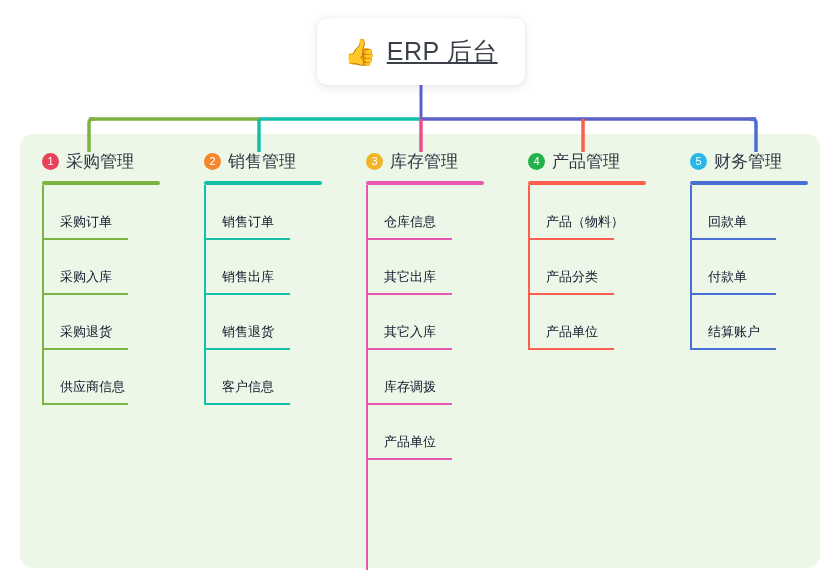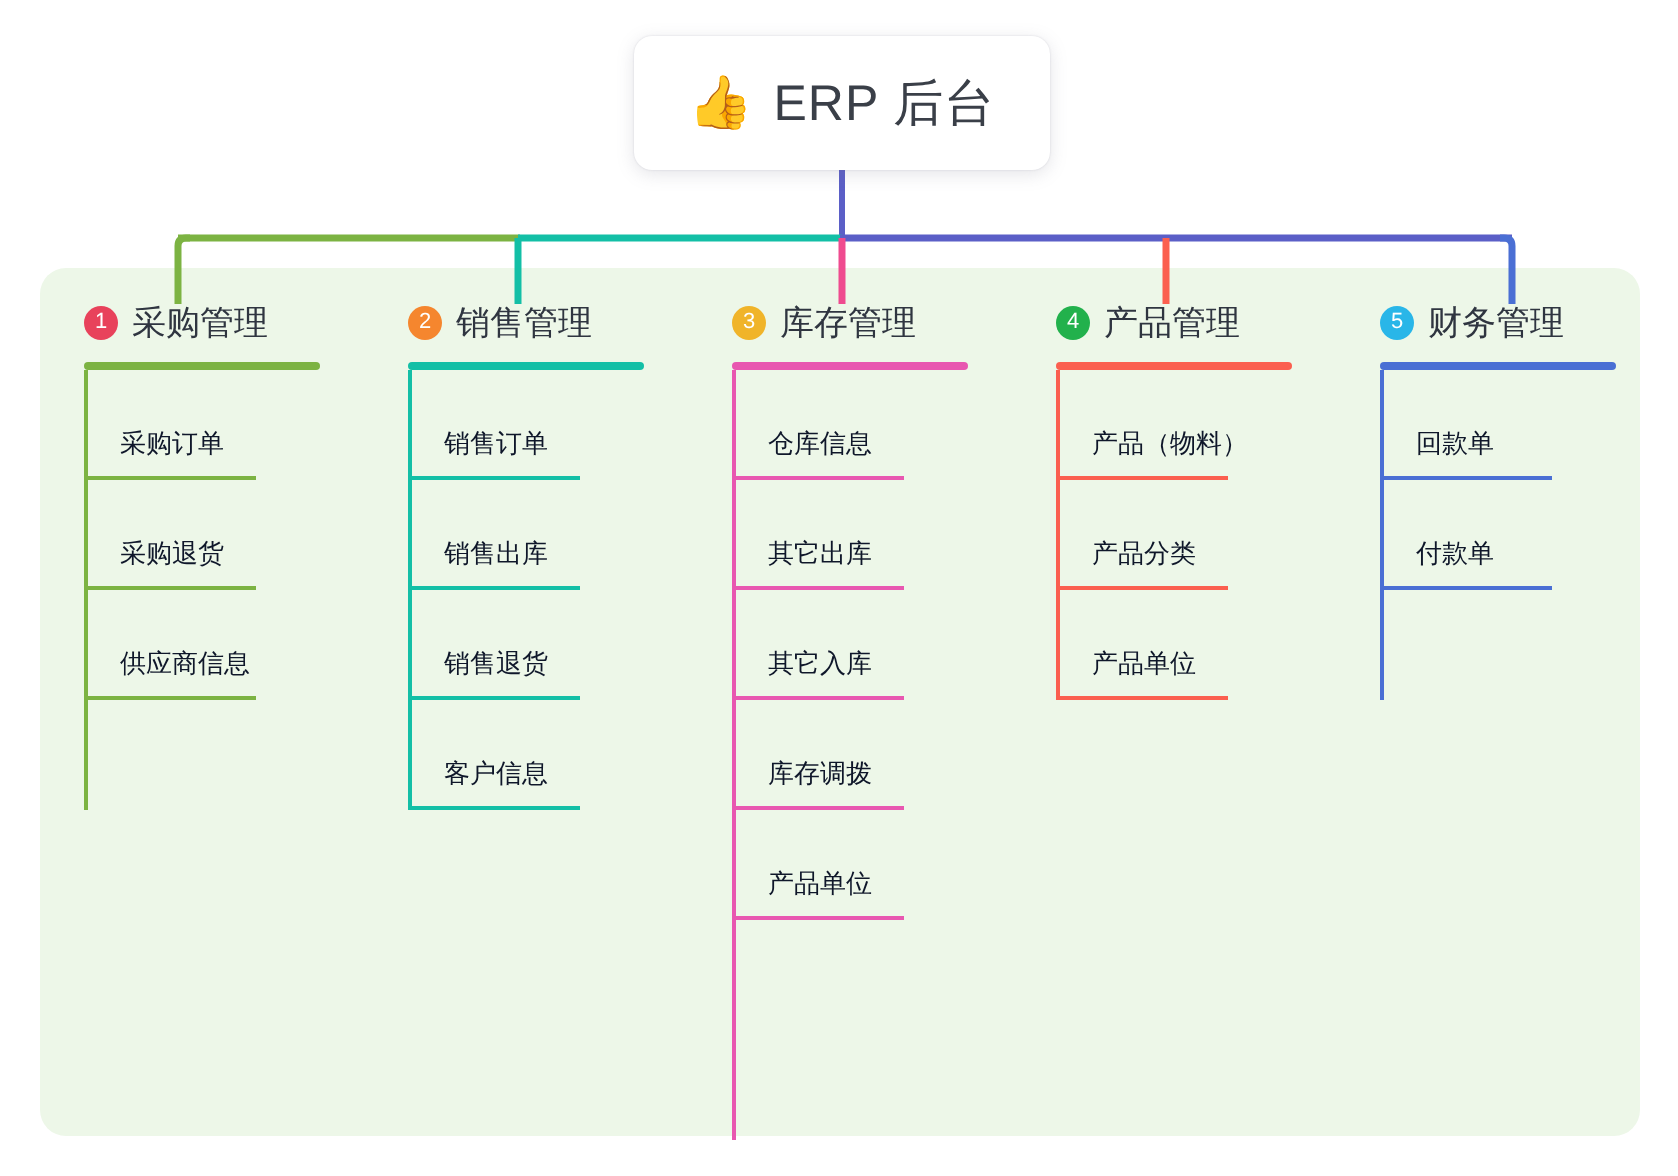--- a/index.html
+++ b/index.html
@@ -41,20 +41,21 @@
     font-family: "DejaVu Sans", sans-serif;
     font-size: 26px;
     line-height: 1;
     color: #f0b429;
   }
   #title-text {
     font-size: 25px;
     color: #3a3f48;
     letter-spacing: 0.5px;
     white-space: nowrap;
+    text-decoration: underline;
   }
 
   
   #panel {
     position: absolute;
     left: 20px;
     top: 134px;
     width: 800px;
     height: 434px;
     background: #edf7e8;
@@ -174,20 +175,24 @@
       <span class="col-title">采购管理</span>
     </div>
     <div class="col-rule" style="background: rgb(124, 179, 66); width: 118px;"></div>
     <div class="leaves">
       <div class="spine" style="background: rgb(124, 179, 66); height: 220px;"></div>
       <div class="leaf">
         <span class="leaf-label">采购订单</span>
         <div class="leaf-rule" style="background: rgb(124, 179, 66);"></div>
       </div>
       <div class="leaf">
+        <span class="leaf-label">采购入库</span>
+        <div class="leaf-rule" style="background: rgb(124, 179, 66);"></div>
+      </div>
+      <div class="leaf">
         <span class="leaf-label">采购退货</span>
         <div class="leaf-rule" style="background: rgb(124, 179, 66);"></div>
       </div>
       <div class="leaf">
         <span class="leaf-label">供应商信息</span>
         <div class="leaf-rule" style="background: rgb(124, 179, 66);"></div>
       </div>
     </div>
   </div>
 
@@ -281,16 +286,20 @@
     <div class="leaves">
       <div class="spine" style="background: rgb(74, 111, 212); height: 165px;"></div>
       <div class="leaf">
         <span class="leaf-label">回款单</span>
         <div class="leaf-rule" style="background: rgb(74, 111, 212);"></div>
       </div>
       <div class="leaf">
         <span class="leaf-label">付款单</span>
         <div class="leaf-rule" style="background: rgb(74, 111, 212);"></div>
       </div>
+      <div class="leaf">
+        <span class="leaf-label">结算账户</span>
+        <div class="leaf-rule" style="background: rgb(74, 111, 212);"></div>
+      </div>
     </div>
   </div>
 
 </div>
 
 </body></html>

